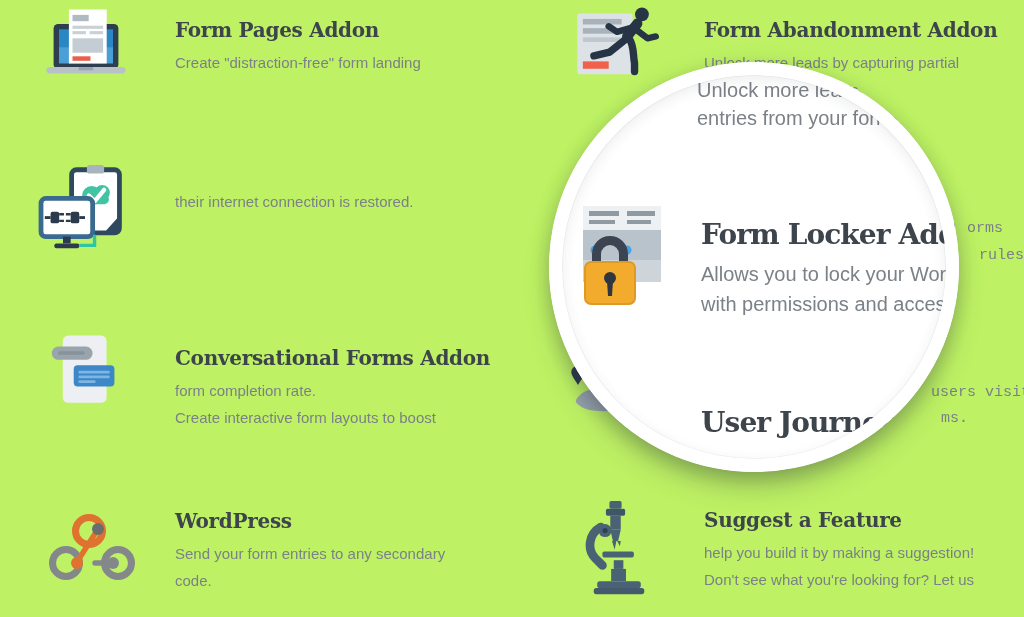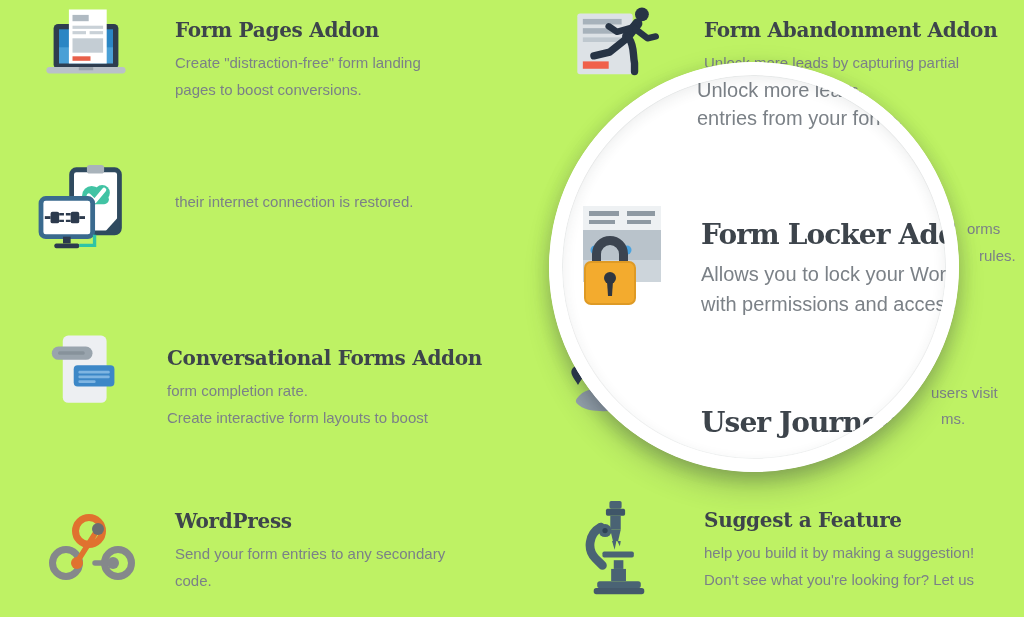--- a/index.html
+++ b/index.html
@@ -5,21 +5,21 @@
   html,body{margin:0;padding:0;background:#ffffff;}
   .page{position:relative;width:1024px;height:617px;background:#bef264;overflow:hidden;
         font-family:"Liberation Sans","DejaVu Sans",sans-serif;}
   .addon{position:absolute;}
   .addon .icon{position:absolute;left:0;top:0;}
   .text{position:absolute;}
   .title{font-family:"DejaVu Serif","Liberation Serif",serif;font-size:20px;font-weight:700;
          color:#3d444b;letter-spacing:-0.3px;line-height:28px;white-space:nowrap;}
   .desc{margin-top:5px;font-size:15px;line-height:27px;color:#7b8187;}
   .desc div{white-space:nowrap;}
-  .frag{position:absolute;font-size:15px;line-height:27px;color:#7b8187;white-space:nowrap;}
+  .frag{position:absolute;font-size:15px;line-height:27px;color:#7b8187;white-space:nowrap;font-family:Liberation Mono, monospace;}
 
   
   .lens{position:absolute;left:549px;top:62px;width:410px;height:410px;border-radius:50%;
         background:#ffffff;overflow:hidden;z-index:5;
         box-shadow:0 18px 30px -6px rgba(40,48,60,0.30),
                    0 6px 16px rgba(40,48,60,0.14),
                    0 0 22px rgba(40,48,60,0.08);}
   .lens-ring{position:absolute;inset:0;border-radius:50%;border:13px solid #ffffff;
              box-shadow:inset 0 0 0 1px rgba(40,50,60,0.05), inset 0 4px 14px rgba(40,50,60,0.09);
              pointer-events:none;z-index:2;}
@@ -47,21 +47,20 @@
         <rect x="35" y="28" width="15" height="3.5" fill="#c9d1d7"></rect>
         <rect x="54" y="28" width="15" height="3.5" fill="#c9d1d7"></rect>
         <rect x="35" y="36" width="34" height="16" fill="#c4cdd4"></rect>
         <rect x="35" y="56" width="20" height="5" fill="#e8604a"></rect>
       </svg>
     </span>
     <div class="text" style="left:134px;top:14px;">
       <div class="title">Form Pages Addon</div>
       <div class="desc">
         <div>Create "distraction-free" form landing</div>
-        <div>pages to boost conversions.</div>
       </div>
     </div>
   </div>
 
   <div class="addon" style="left:37px;top:164px;width:440px;height:110px;">
     <span class="icon">
       <svg width="96" height="88" viewBox="0 0 96 92" xmlns="http://www.w3.org/2000/svg">
         <rect x="34" y="6" width="50" height="66" rx="5" fill="#ffffff" stroke="#2f4a5f" stroke-width="5"></rect>
         <path d="M68,72 L84,72 L84,54 Z" fill="#2f4a5f"></path>
         <rect x="50" y="1" width="18" height="9" rx="3" fill="#a9b3bb"></rect>
@@ -93,21 +92,21 @@
       <svg width="67" height="72" viewBox="0 0 85 92" xmlns="http://www.w3.org/2000/svg">
         <rect x="16" y="2" width="56" height="86" rx="7" fill="#edeff2"></rect>
         <rect x="2" y="16" width="52" height="17" rx="8.5" fill="#99a4ad"></rect>
         <rect x="10" y="22" width="34" height="4.5" rx="2" fill="#87929b"></rect>
         <rect x="30" y="40" width="52" height="27" rx="5" fill="#3c87c7"></rect>
         <rect x="36" y="47" width="40" height="3.5" rx="1.5" fill="#7fb5e2"></rect>
         <rect x="36" y="53" width="40" height="3.5" rx="1.5" fill="#7fb5e2"></rect>
         <rect x="36" y="59" width="22" height="3.5" rx="1.5" fill="#7fb5e2"></rect>
       </svg>
     </span>
-    <div class="text" style="left:117px;top:10px;">
+    <div class="text" style="left:125px;top:10px;">
       <div class="title">Conversational Forms Addon</div>
       <div class="desc">
         <div>form completion rate.</div>
         <div>Create interactive form layouts to boost</div>
       </div>
     </div>
   </div>
 
   <div class="addon" style="left:47px;top:505px;width:440px;height:112px;">
     <span class="icon" style="top:8px;">

